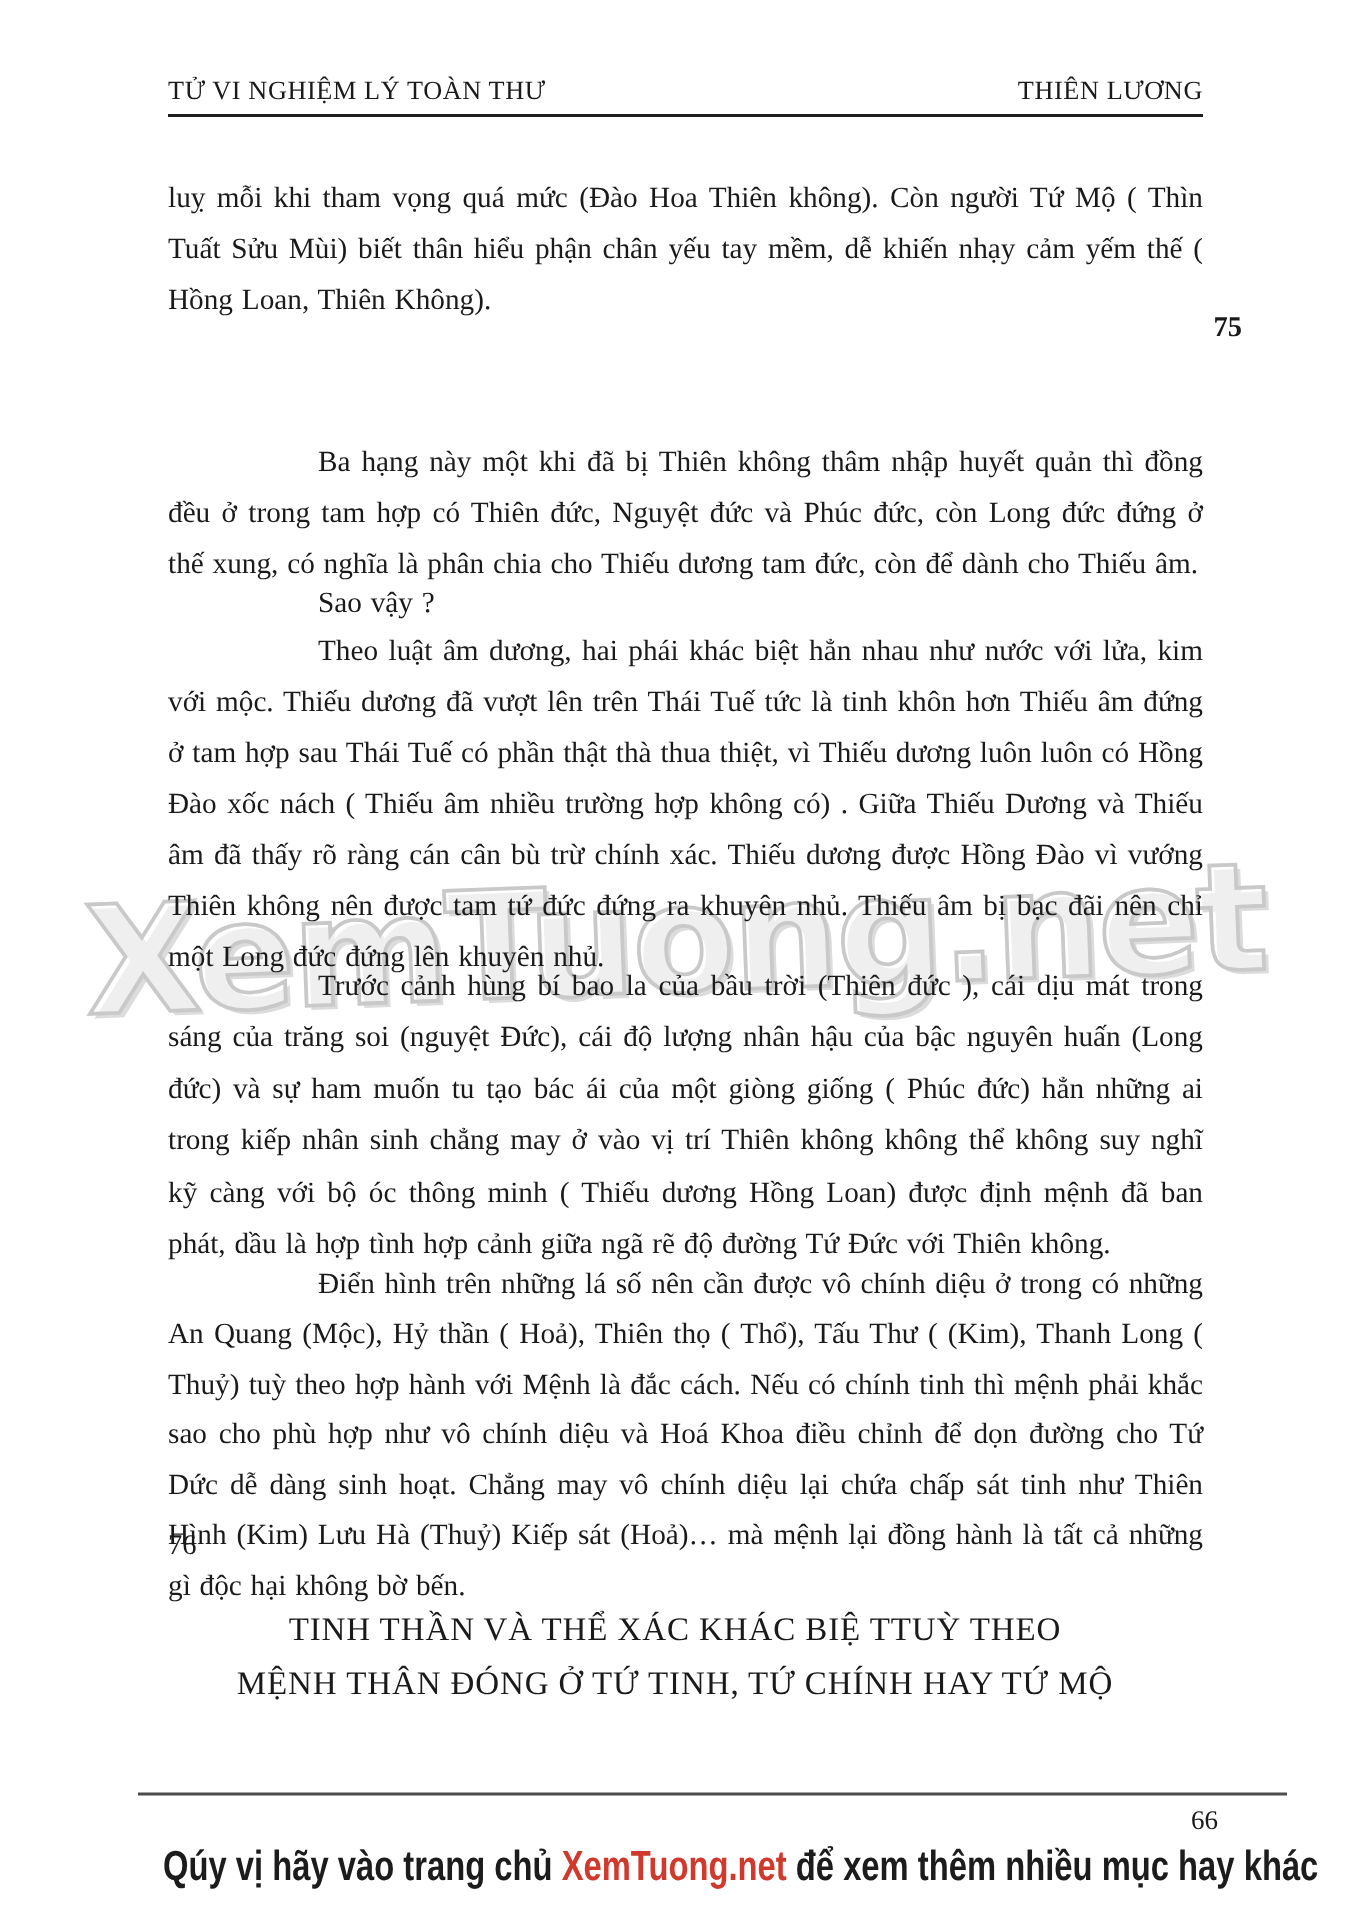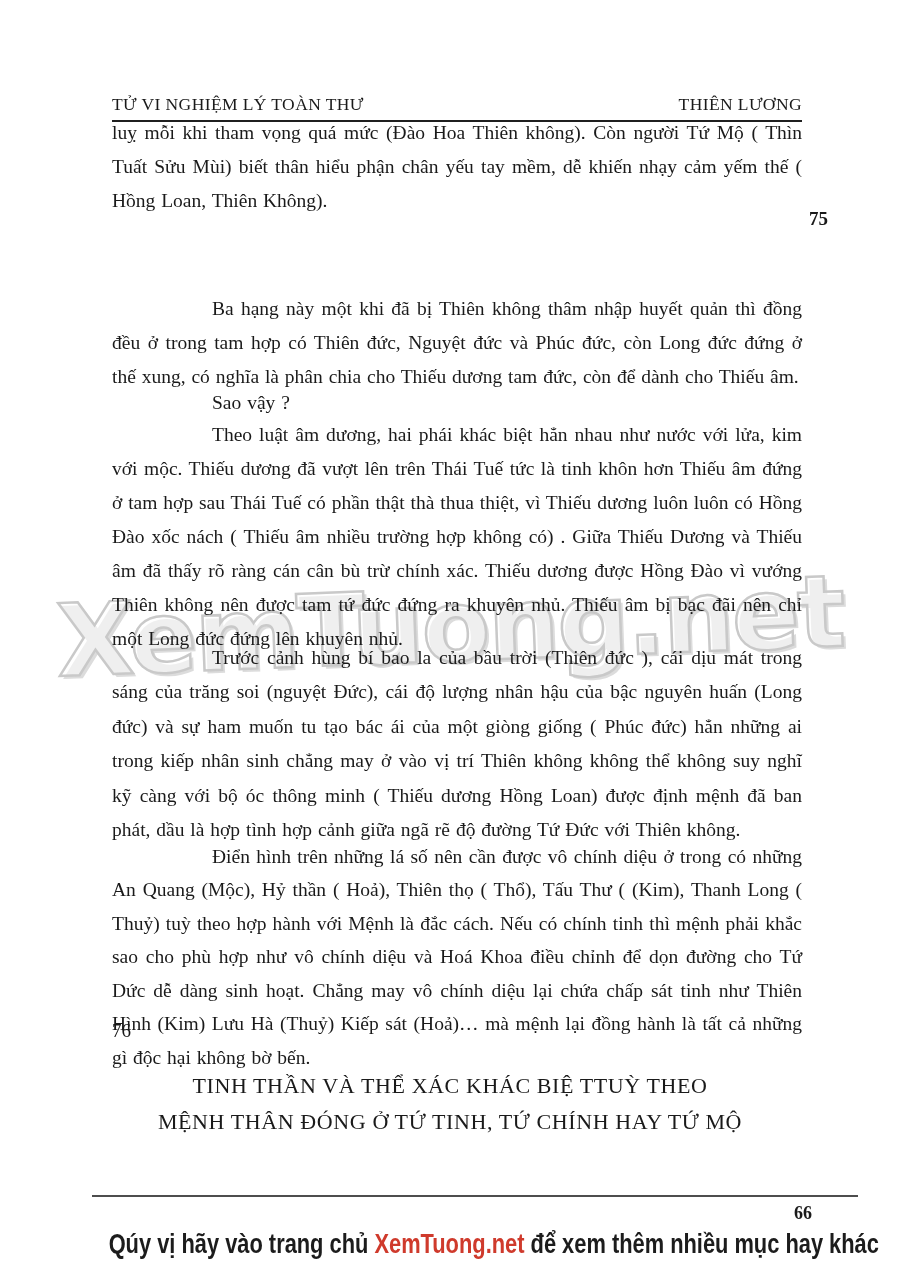--- a/index.html
+++ b/index.html
@@ -11,32 +11,31 @@
     font-family:"Liberation Serif","DejaVu Serif",serif;
     color:#1a1a1a;
   }
   .content{position:relative;z-index:1;}
   .header{
     position:absolute;top:50px;left:112px;width:690px;
     display:flex;justify-content:space-between;align-items:flex-end;
     font-size:17.5px;letter-spacing:0.4px;
     padding-bottom:5px;border-bottom:2px solid #1f1f1f;
     white-space:nowrap;
-    margin-top:44px;
   }
   .para{
     position:absolute;left:112px;width:690px;
     font-size:19.5px;line-height:34px;text-align:justify;
     word-spacing:1px;
   }
   .indent{text-indent:100px;}
   .pagenum{position:absolute;font-size:19px;}
   .pagenum-75{top:208px;left:112px;width:716px;text-align:right;font-weight:bold;}
   .pagenum-76{top:1020px;left:112px;}
-  .pagenum-66{top:1203px;left:112px;width:700px;text-align:right;font-size:18px;font-weight:bold;}
+  .pagenum-66{top:1203px;left:112px;width:700px;text-align:right;font-size:18px;}
   .heading{
     position:absolute;left:0;width:900px;text-align:center;
     font-weight:normal;font-size:22px;line-height:36px;letter-spacing:0.6px;
   }
   .heading-1{top:1068px;}
   .heading-2{top:1104px;}
   .rule{
     position:absolute;top:1195px;left:92px;width:766px;height:0;
     border-top:2px solid #4d4d4d;
   }

